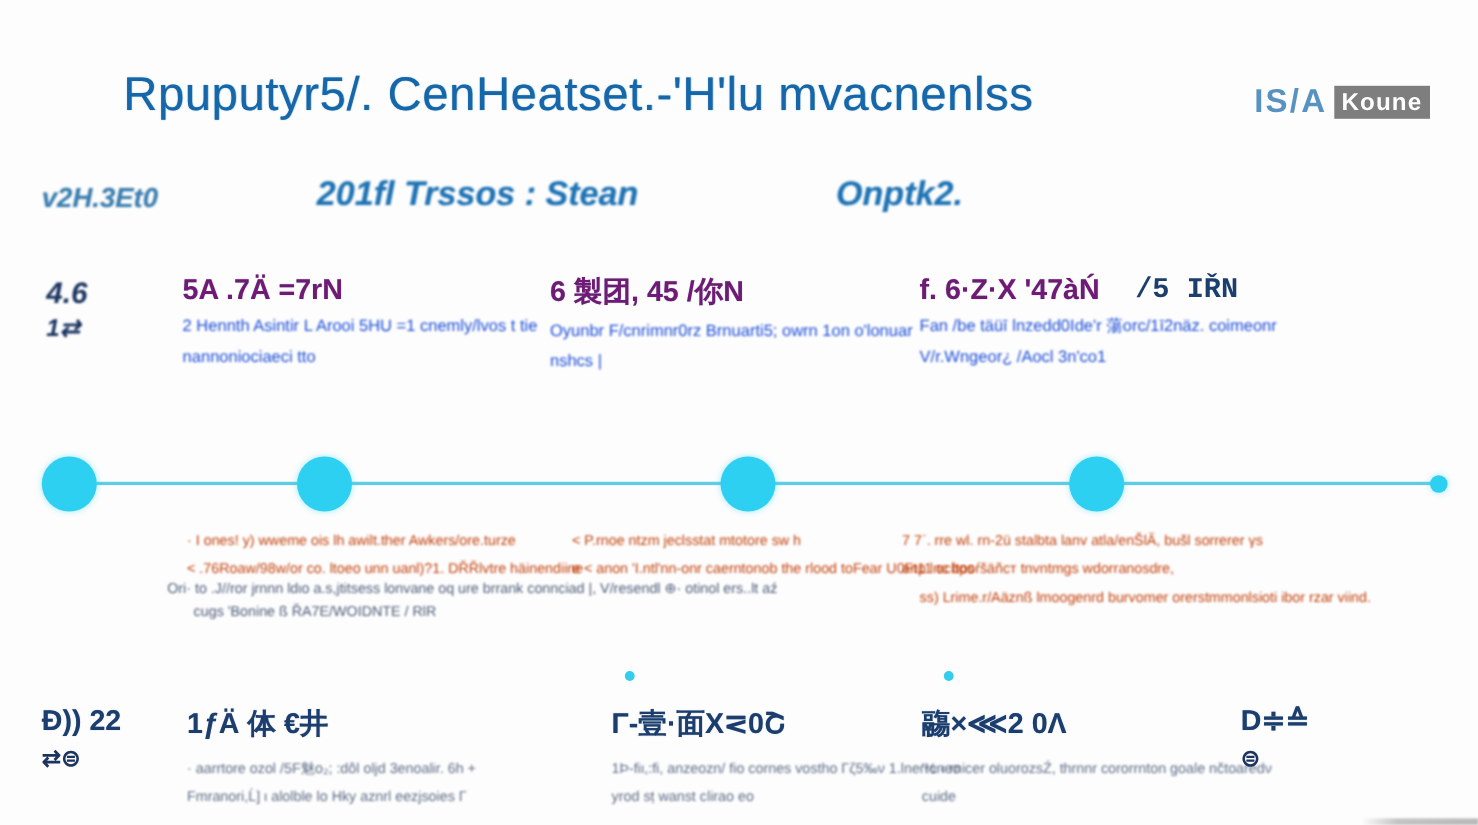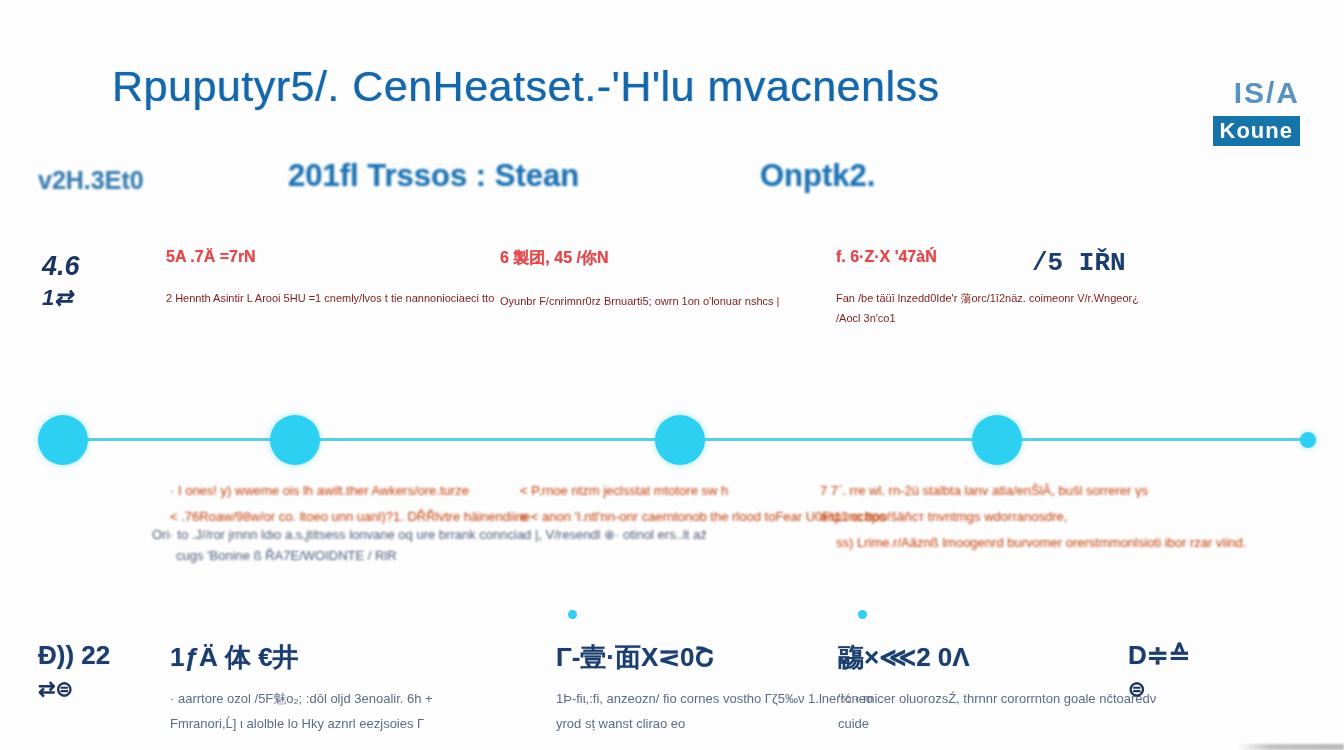--- a/index.html
+++ b/index.html
@@ -30,81 +30,81 @@
     letter-spacing: 0.5px;
     white-space: nowrap;
     filter: blur(0.65px);
     text-shadow: 0 0 1.2px rgba(21,103,169,0.55), 0.6px 0.3px 0 rgba(35,120,190,0.35);
   }
   .logo {
     position: absolute;
     right: 44px;
     top: 76px;
     display: flex;
-    align-items: flex-end;
+    align-items: center;
     gap: 6px;
     filter: blur(0.7px);
-    flex-direction: column;
   }
   .logo-mark {
     font-size: 30px;
     font-weight: bold;
     color: #3b7fb5;
     letter-spacing: 2px;
     opacity: 0.85;
   }
   .logo-block {
-    background: #0369a1;
+    background: #737373;
     color: #ffffff;
     font-size: 22px;
     font-weight: bold;
     padding: 2px 7px;
     letter-spacing: 1px;
     opacity: 0.92;
   }
 
   
   .subrow {
     position: absolute;
     left: 0;
     top: 156px;
     width: 1344px;
     height: 52px;
+    font-style: italic;
   }
   .sub-item {
     position: absolute;
     font-size: 31px;
     font-weight: bold;
     color: #1f74b5;
     white-space: nowrap;
     filter: blur(0.8px);
     text-shadow: 0 0 1px rgba(31,116,181,0.5);
   }
   .sub-a { left: 38px;  top: 10px; font-size: 25px; color: #2c74a8; opacity: .92; }
   .sub-b { left: 288px; top: 2px; }
   .sub-c { left: 760px; top: 2px; }
 
   
   .col {
     position: absolute;
     top: 248px;
   }
   .col-head {
-    font-size: 16px;
-    font-weight: bold;
-    color: #ef4444;
+    font-size: 26px;
+    font-weight: bold;
+    color: #701a75;
     white-space: nowrap;
     filter: blur(0.7px);
     text-shadow: 0 0 1px rgba(27,62,110,0.5);
   }
   .col-body {
-    margin-top: 22px;
-    font-size: 11px;
+    margin-top: 4px;
+    font-size: 15px;
     line-height: 1.85;
-    color: #7f1d1d;
+    color: #1d4ed8;
     max-width: 330px;
     filter: blur(0.75px);
   }
   .c1 { left: 166px; }
   .c2 { left: 500px; }
   .c3 { left: 836px; }
 
   .gutter-left {
     position: absolute;
     left: 42px;

